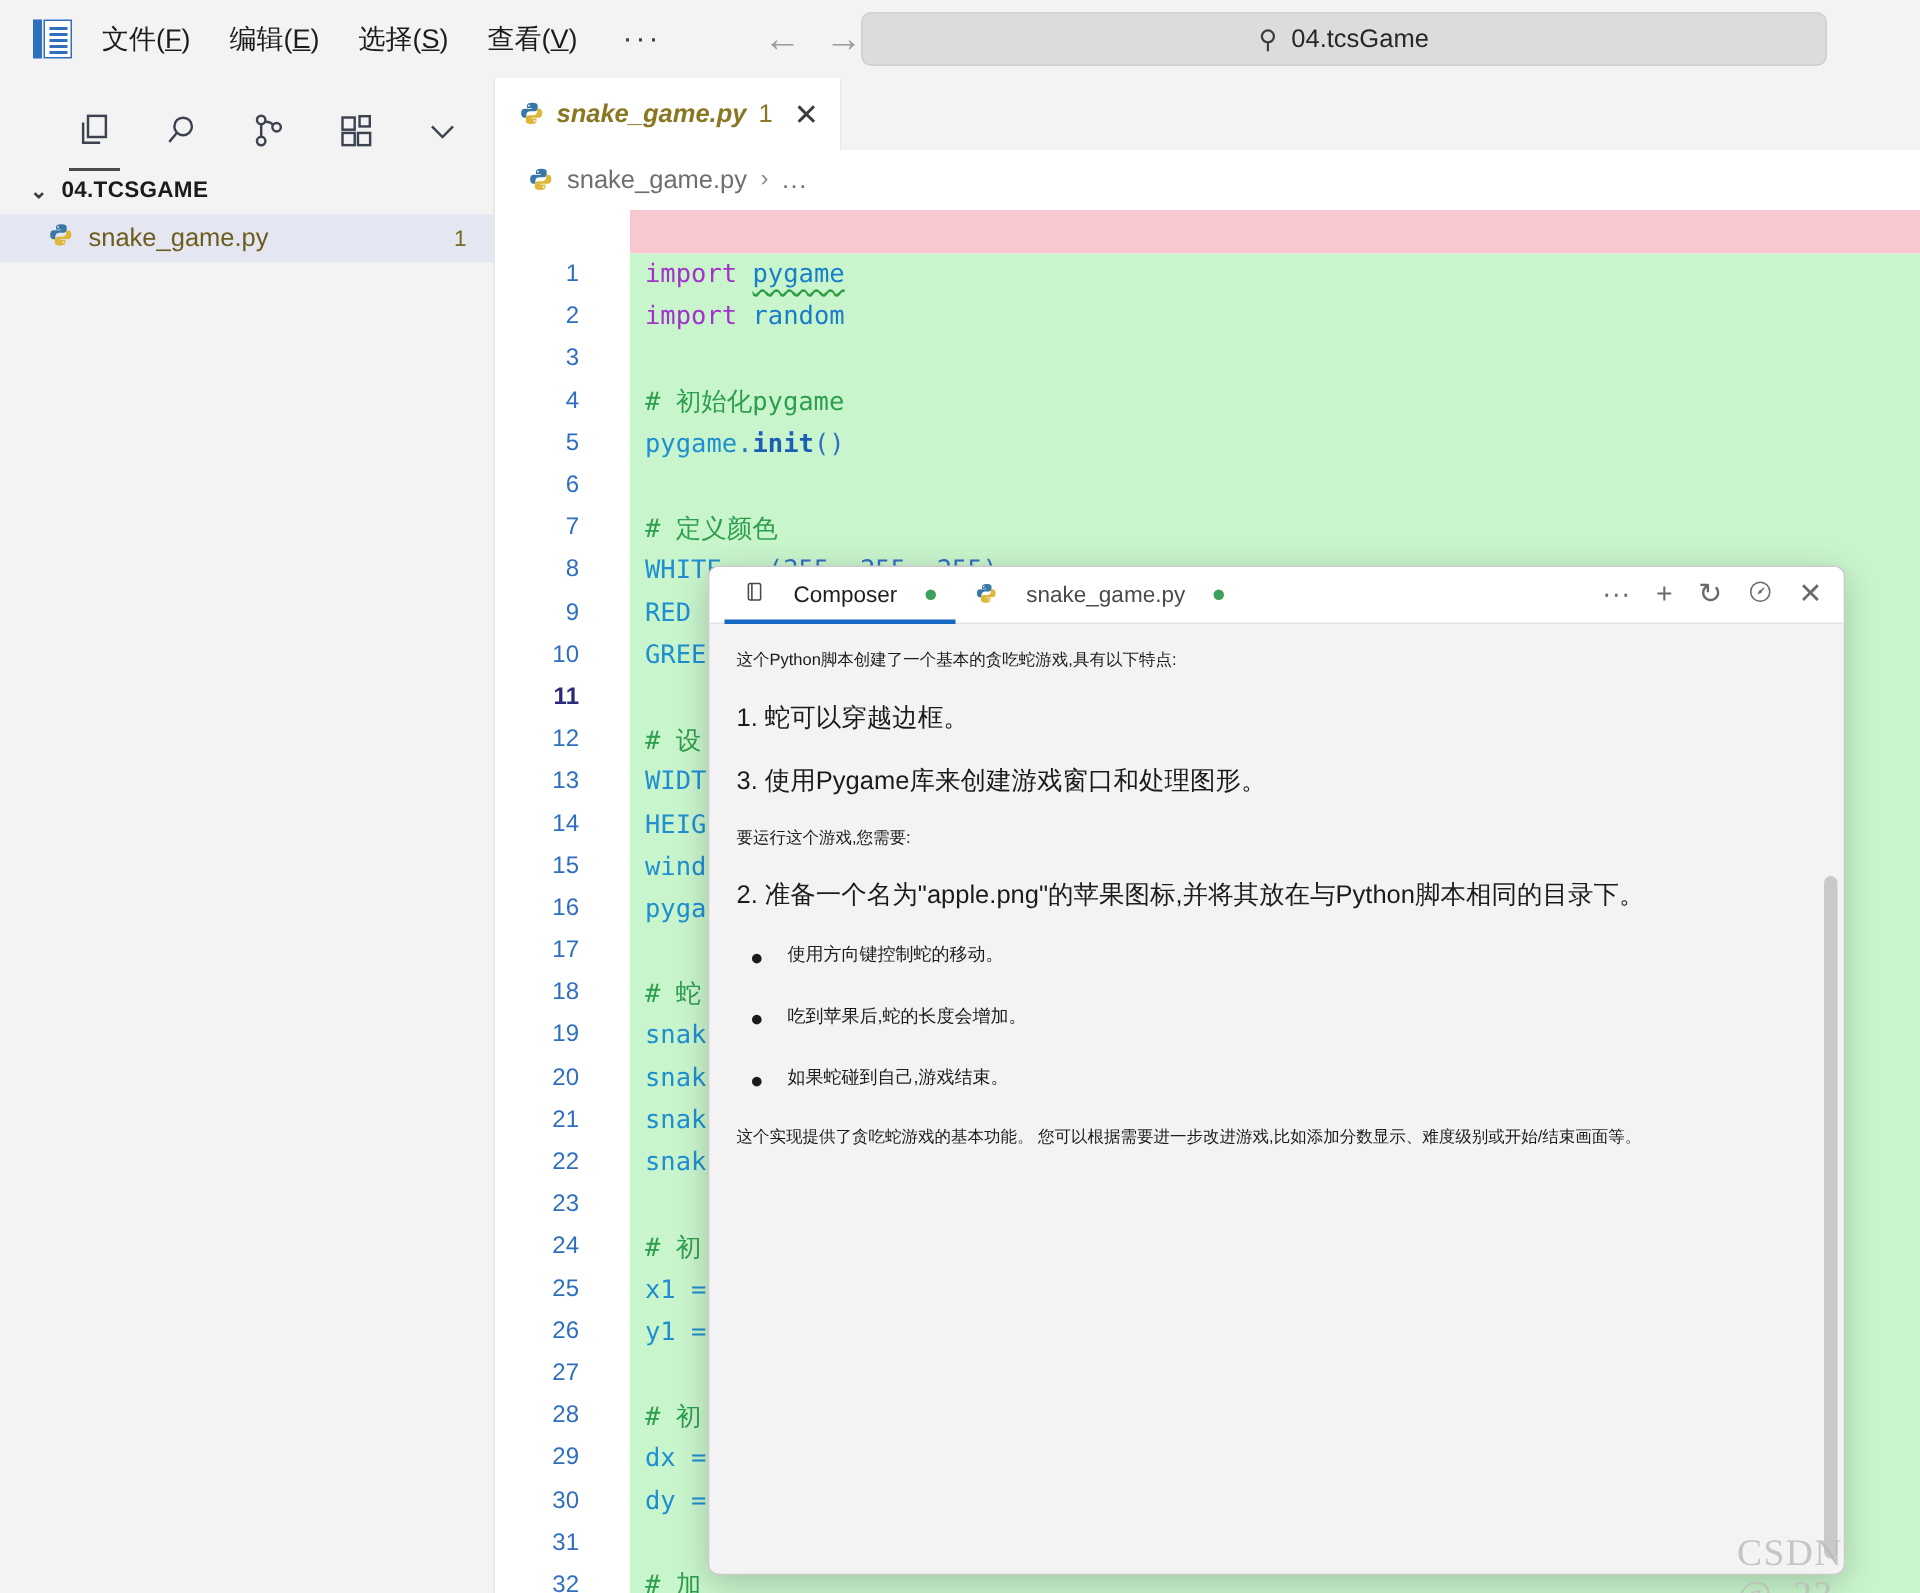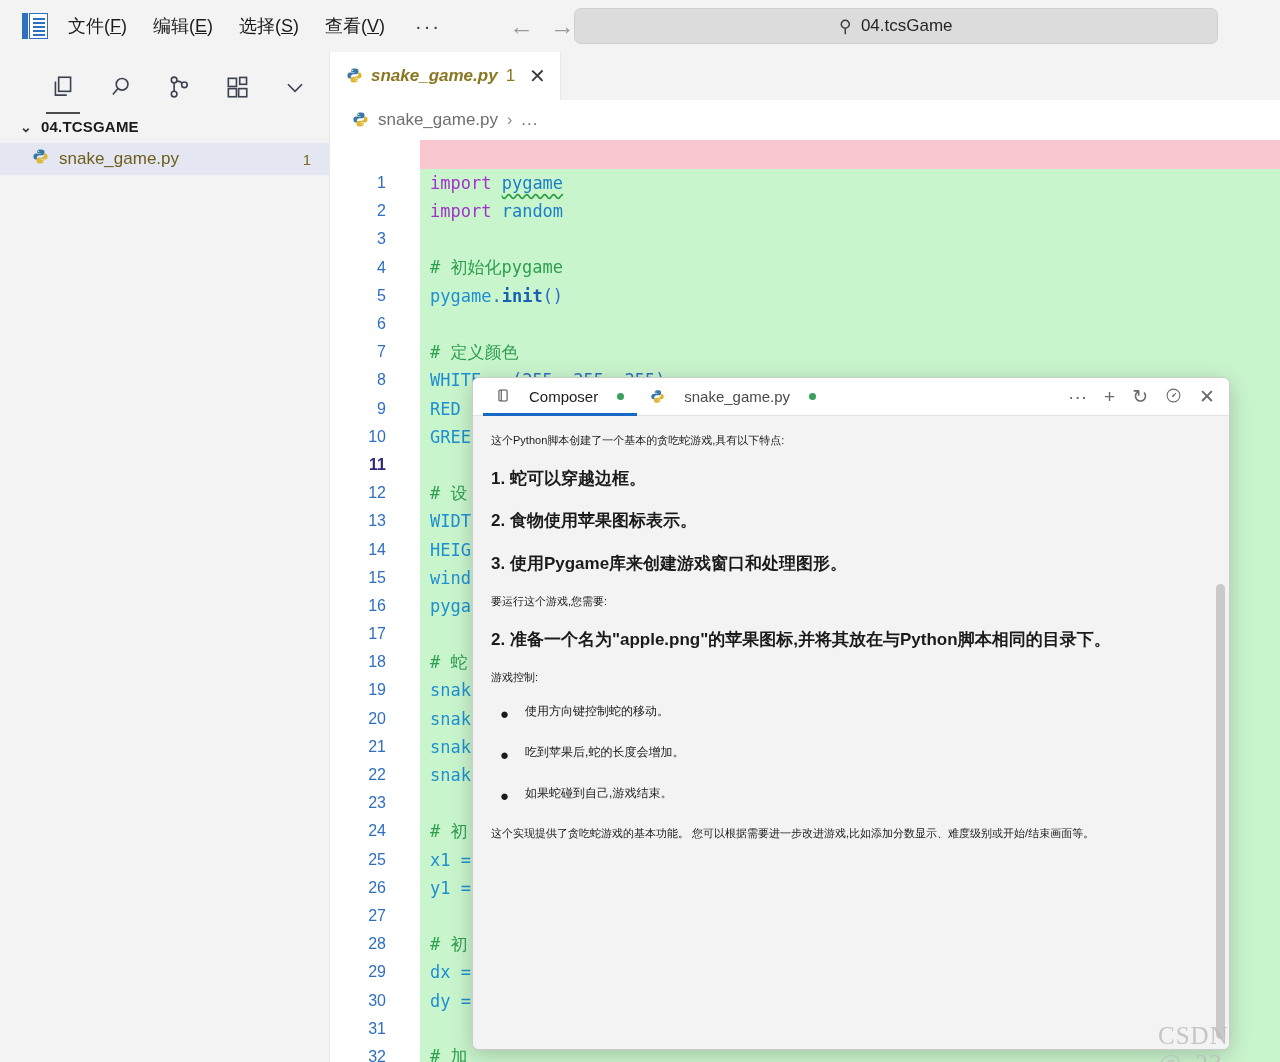--- a/index.html
+++ b/index.html
@@ -112,21 +112,21 @@
   .comp-tab.active::after {
     content: ""; position: absolute; left: 0; bottom: 0; width: 100%; height: 2.5px; background: #1668c4;
   }
   .comp-dot { width: 7px; height: 7px; border-radius: 50%; background: #3aa05a; display: inline-block; }
   .comp-actions { margin-left: auto; display: flex; align-items: center; gap: 17px; padding-right: 14px; color: #585858; }
   .comp-actions .ca { font-size: 19px; line-height: 1; color: #6a6a6a; }
 
   .comp-body { flex: 1; background: #f3f3f3; overflow: hidden; position: relative; padding: 16px 26px 10px 18px; }
   .p { font-size: 11px; color: #1b1b1b; line-height: 1.5; margin-bottom: 17px; }
   .p.tight { margin-bottom: 16px; }
-  .li { font-size: 17px; color: #1b1b1b; line-height: 1.5; margin-bottom: 17px; font-weight: bold; }
+  .li { font-size: 17px; color: #1b1b1b; line-height: 1.5; margin-bottom: 17px; }
   .bullet-row { display: flex; gap: 16px; margin-bottom: 17px; padding-left: 9px; }
   .bullet-row .dot { font-size: 15px; line-height: 1.6; color: #1b1b1b; }
   .bullet-row .btxt { font-size: 12px; color: #1b1b1b; line-height: 1.5; }
   code.inline {
     font-family: "DejaVu Sans Mono", monospace; font-size: 15.5px;
     background: #e6e6e6; border-radius: 3px; padding: 2px 6px; color: #1b1b1b;
   }
   .comp-scroll {
     position: absolute; right: 4px; top: 168px; width: 9px; height: 455px;
     background: #c9c9c9; border-radius: 5px;
@@ -431,25 +431,23 @@
               <circle cx="12" cy="12" r="1.4" fill="#6a6a6a" stroke="none"></circle>
           </svg>
         </span>
         <span class="ca">✕</span>
       </div>
     </div>
 
     <div class="comp-body">
       <div class="p">这个Python脚本创建了一个基本的贪吃蛇游戏,具有以下特点:</div>
       <div class="li">1. 蛇可以穿越边框。</div>
-      <div class="li">2. 食物使用苹果图标表示。</div>
       <div class="li">3. 使用Pygame库来创建游戏窗口和处理图形。</div>
       <div class="p">要运行这个游戏,您需要:</div>
       <div class="li">2. 准备一个名为"apple.png"的苹果图标,并将其放在与Python脚本相同的目录下。</div>
-      <div class="p tight">游戏控制:</div>
       <div class="bullet-row">
         <span class="dot">●</span>
         <span class="btxt">使用方向键控制蛇的移动。</span>
       </div>
       <div class="bullet-row">
         <span class="dot">●</span>
         <span class="btxt">吃到苹果后,蛇的长度会增加。</span>
       </div>
       <div class="bullet-row">
         <span class="dot">●</span>

